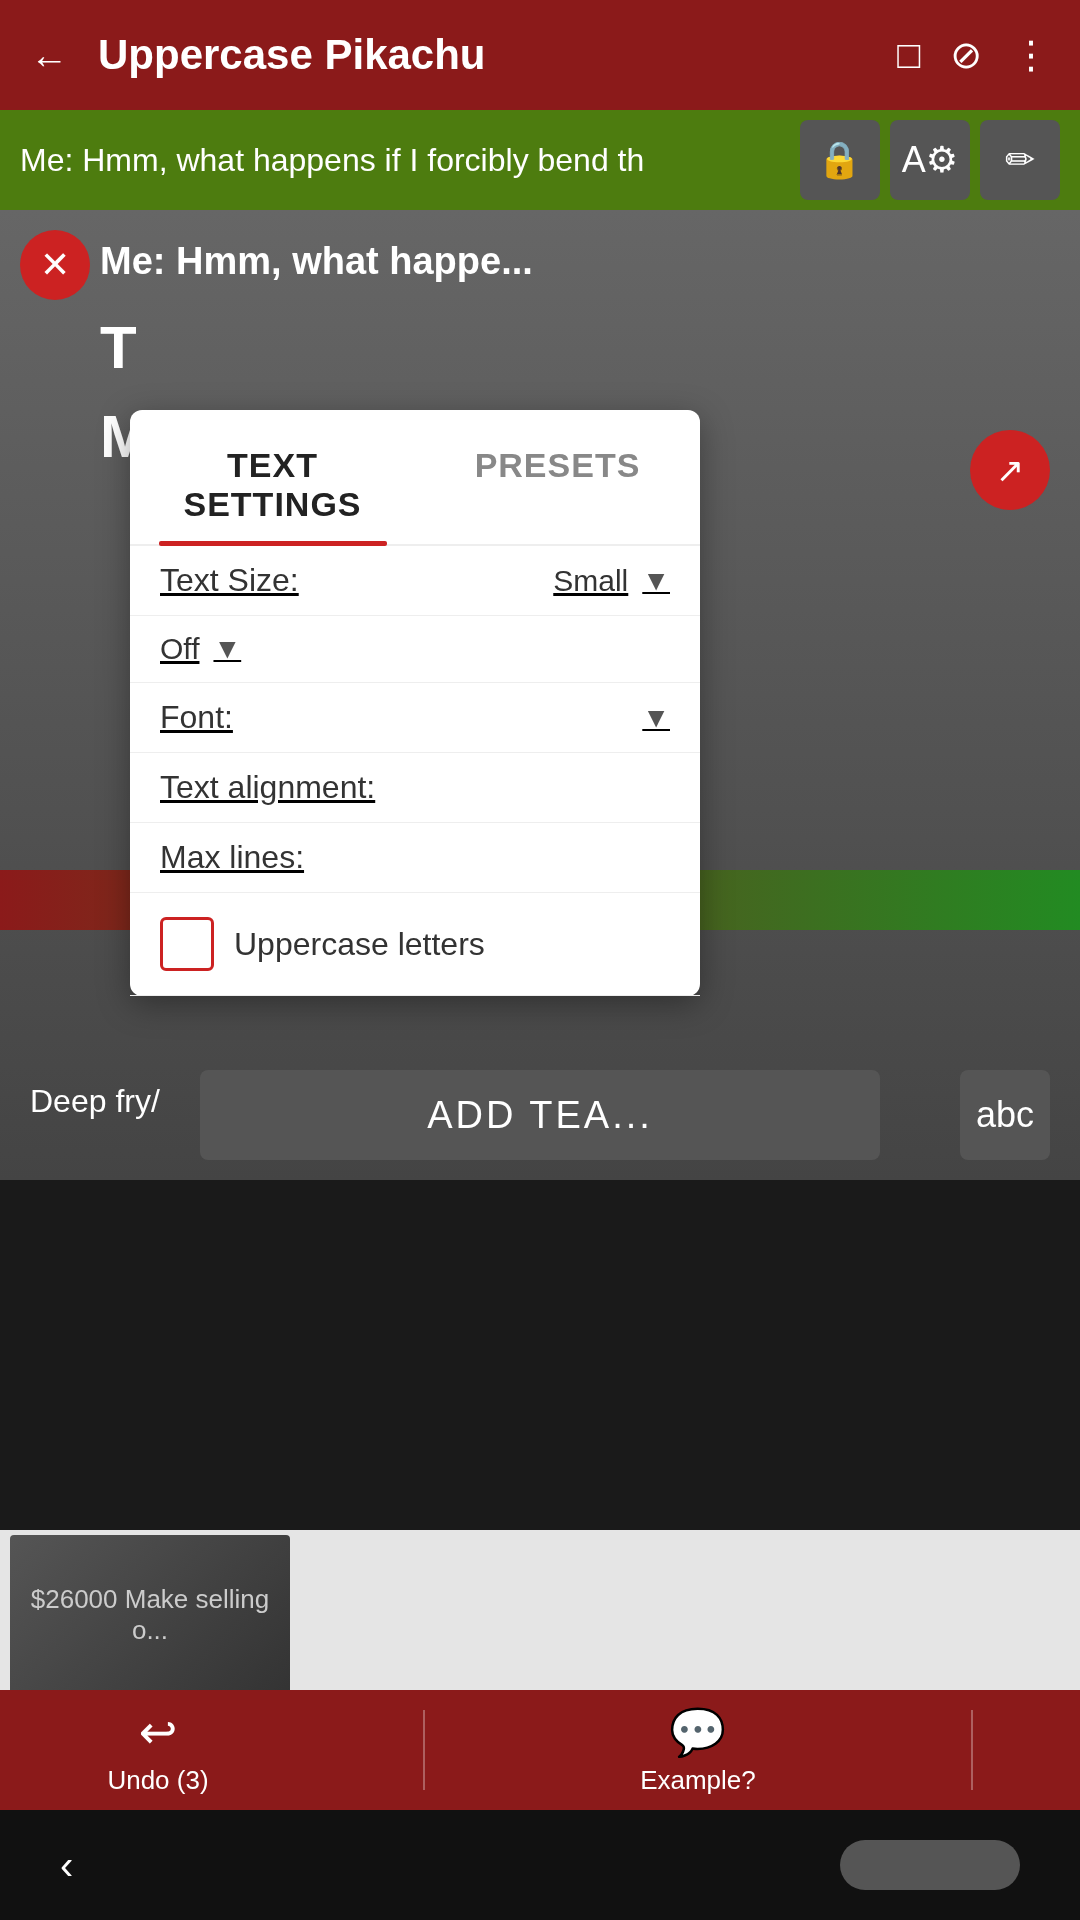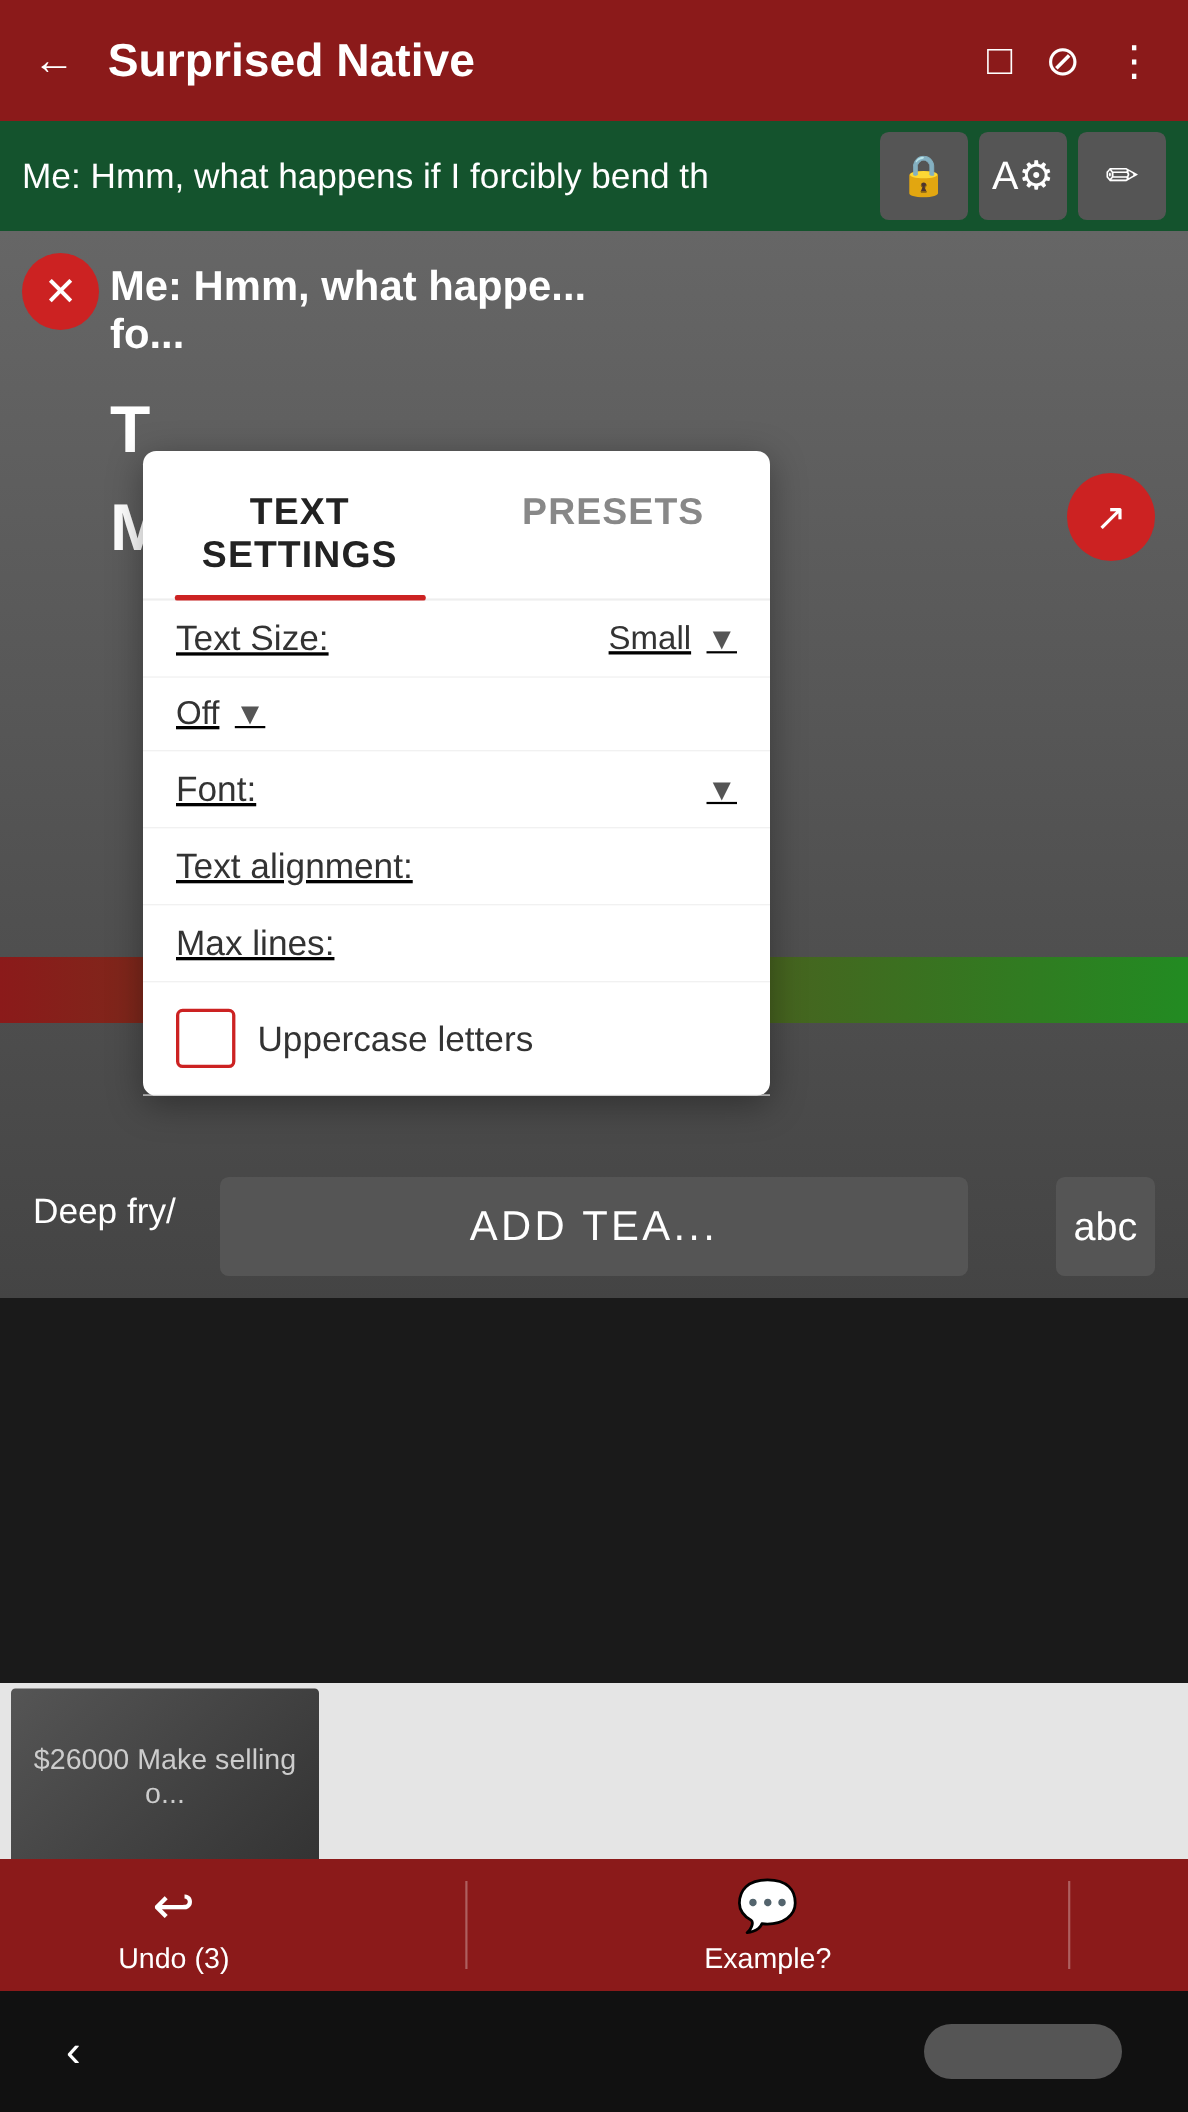--- a/index.html
+++ b/index.html
@@ -42,21 +42,21 @@
       font-size: 38px;
       cursor: pointer;
       background: none;
       border: none;
     }
 
     
     .secondary-bar {
       width: 100%;
       height: 100px;
-      background: #14532d;
+      background: #4d7c0f;
       display: flex;
       align-items: center;
       padding: 0 20px;
       gap: 15px;
     }
     .marquee-text {
       color: white;
       font-size: 32px;
       flex: 1;
       white-space: nowrap;
@@ -385,21 +385,21 @@
     }
   </style>
 </head>
 <body>
 
 <div class="top-bar">
   <div class="top-bar-left">
     <button class="icon-btn">
       <span>←</span>
     </button>
-    <span class="top-bar-title">Surprised Native</span>
+    <span class="top-bar-title">Uppercase Pikachu</span>
   </div>
   <div class="top-bar-icons">
     <button class="icon-btn">
       <span>□</span>
     </button>
     <button class="icon-btn">
       <span>⊘</span>
     </button>
     <button class="icon-btn">
       <span>⋮</span>
@@ -418,21 +418,20 @@
 
 <div class="main-content">
   <div class="meme-bg"></div>
 
   <div class="meme-close-btn">
     <span>✕</span>
   </div>
 
   <div class="meme-text-top">
     <div>Me: Hmm, what happe...</div>
-    <div>fo...</div>
     <div style="font-size:60px;margin-top:30px;">T</div>
     <div style="font-size:60px;margin-top:20px;">M</div>
   </div>
 
   <div class="red-circle-icon">↗</div>
   <div class="meme-color-bar"></div>
   <div class="deep-fry-text">Deep fry/</div>
   <div class="add-text-btn">
     <span>ADD TEA...</span>
   </div>

